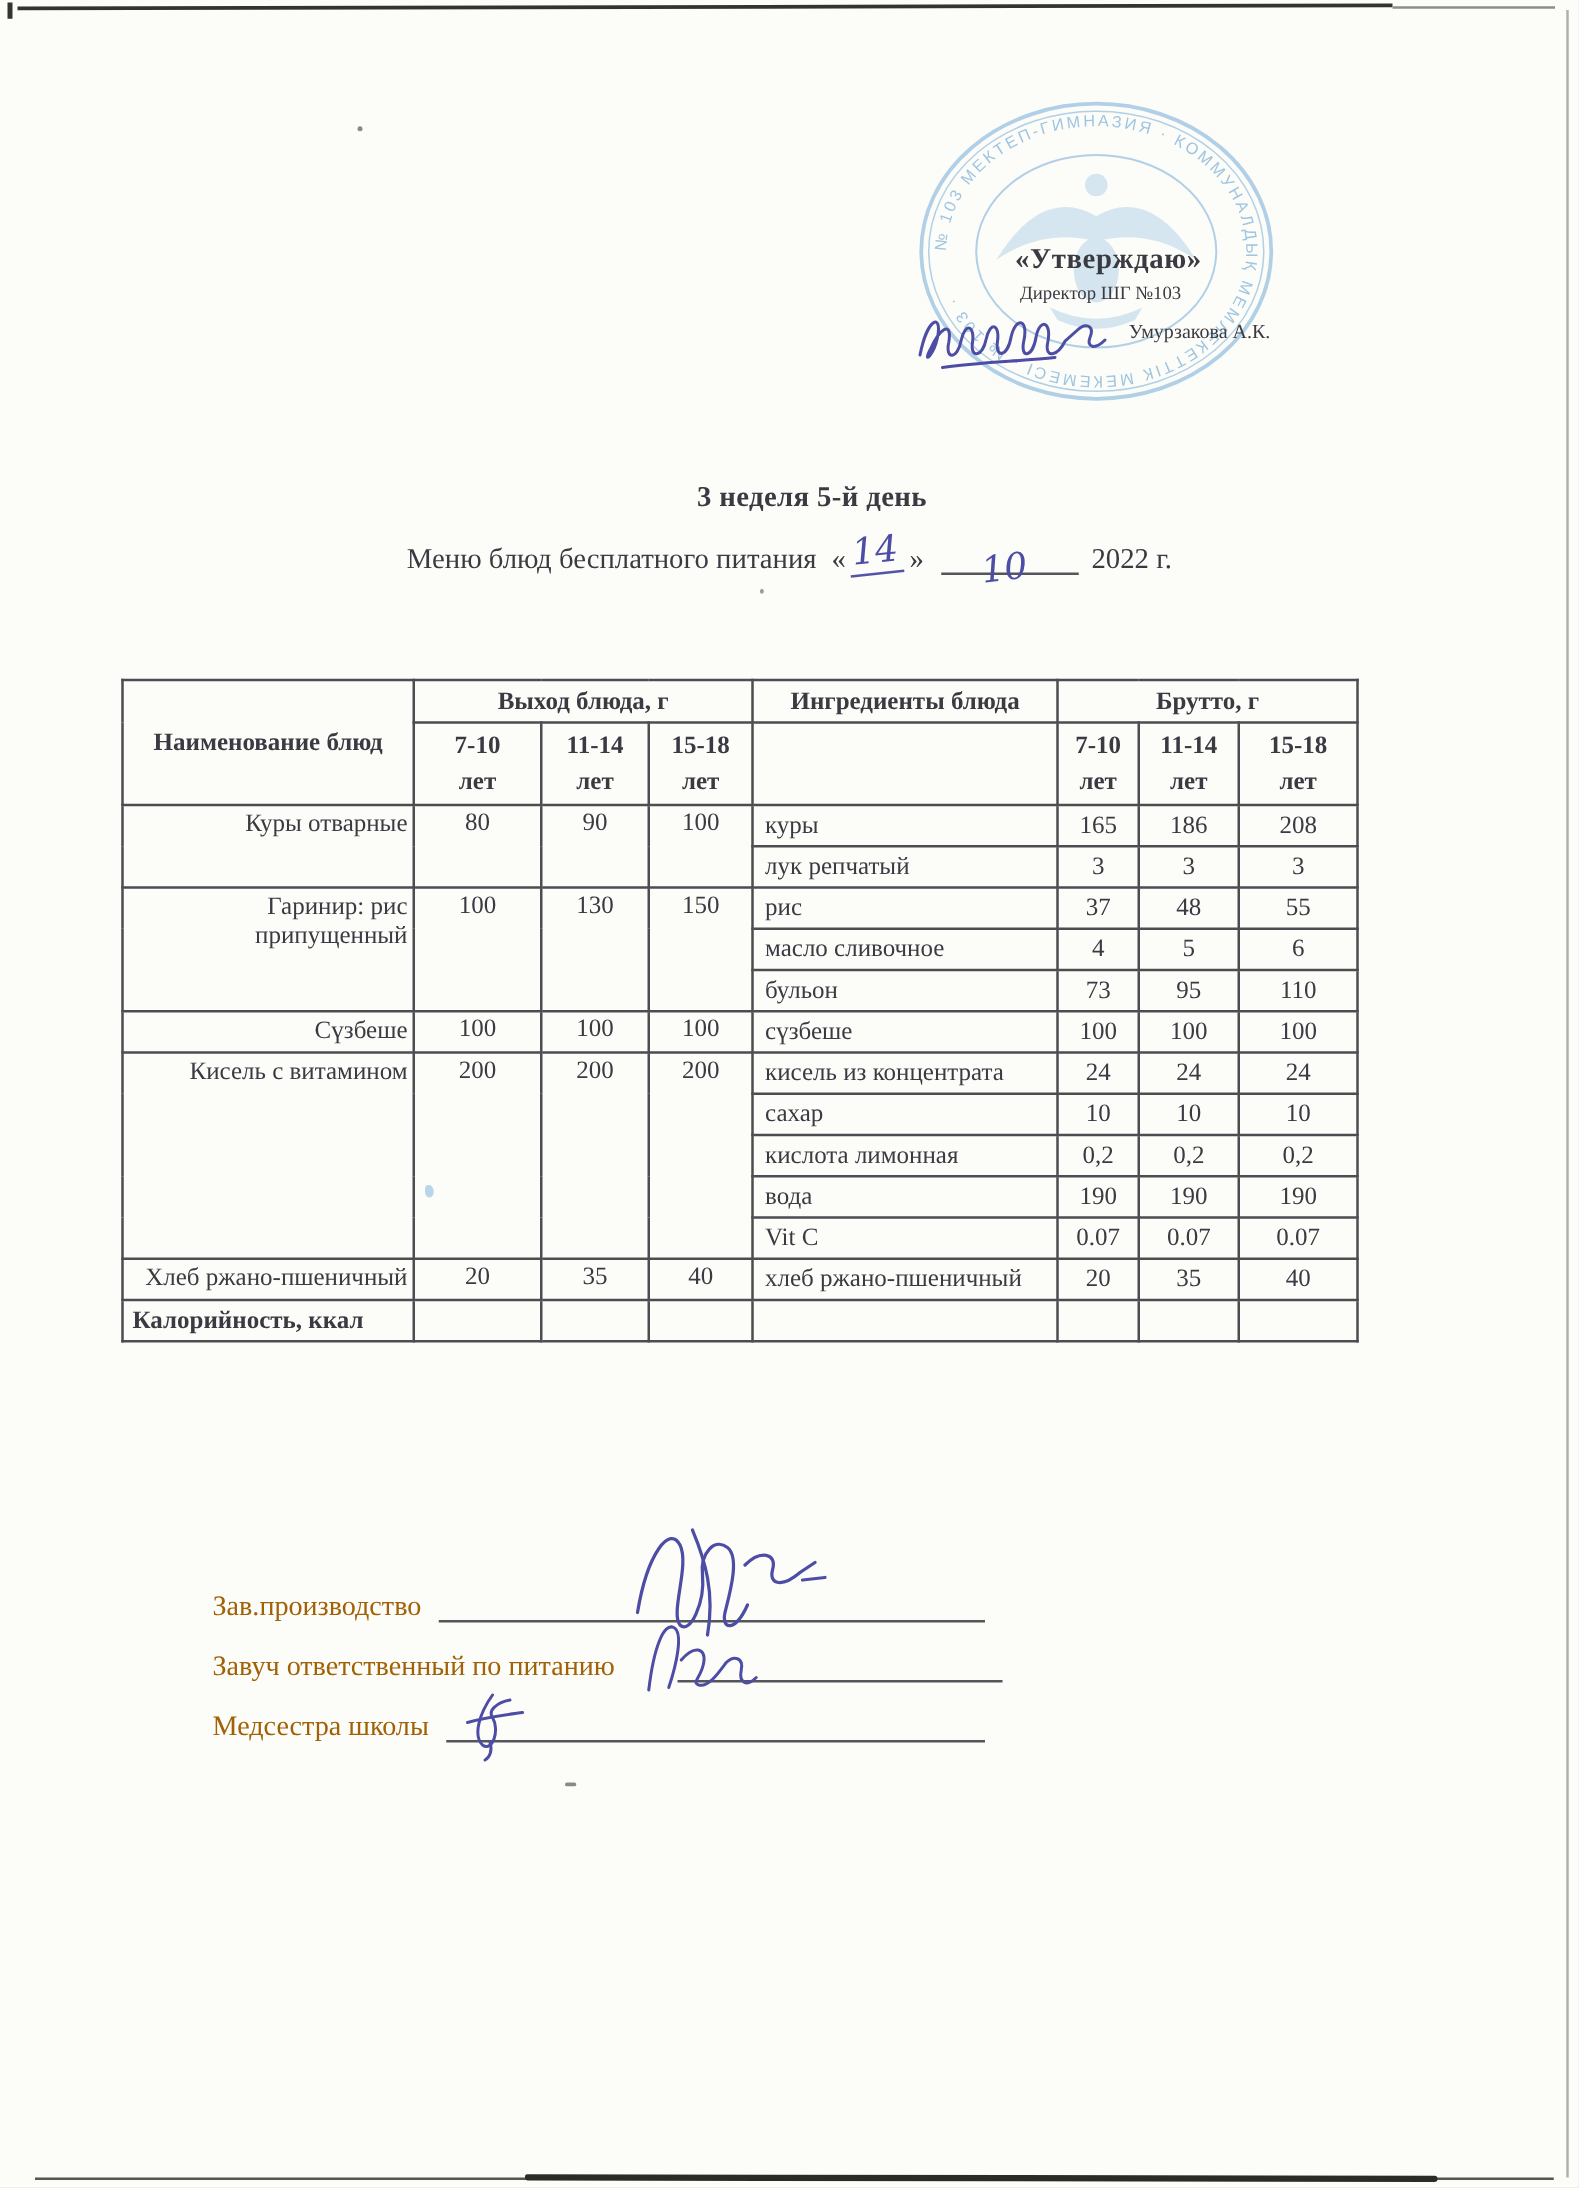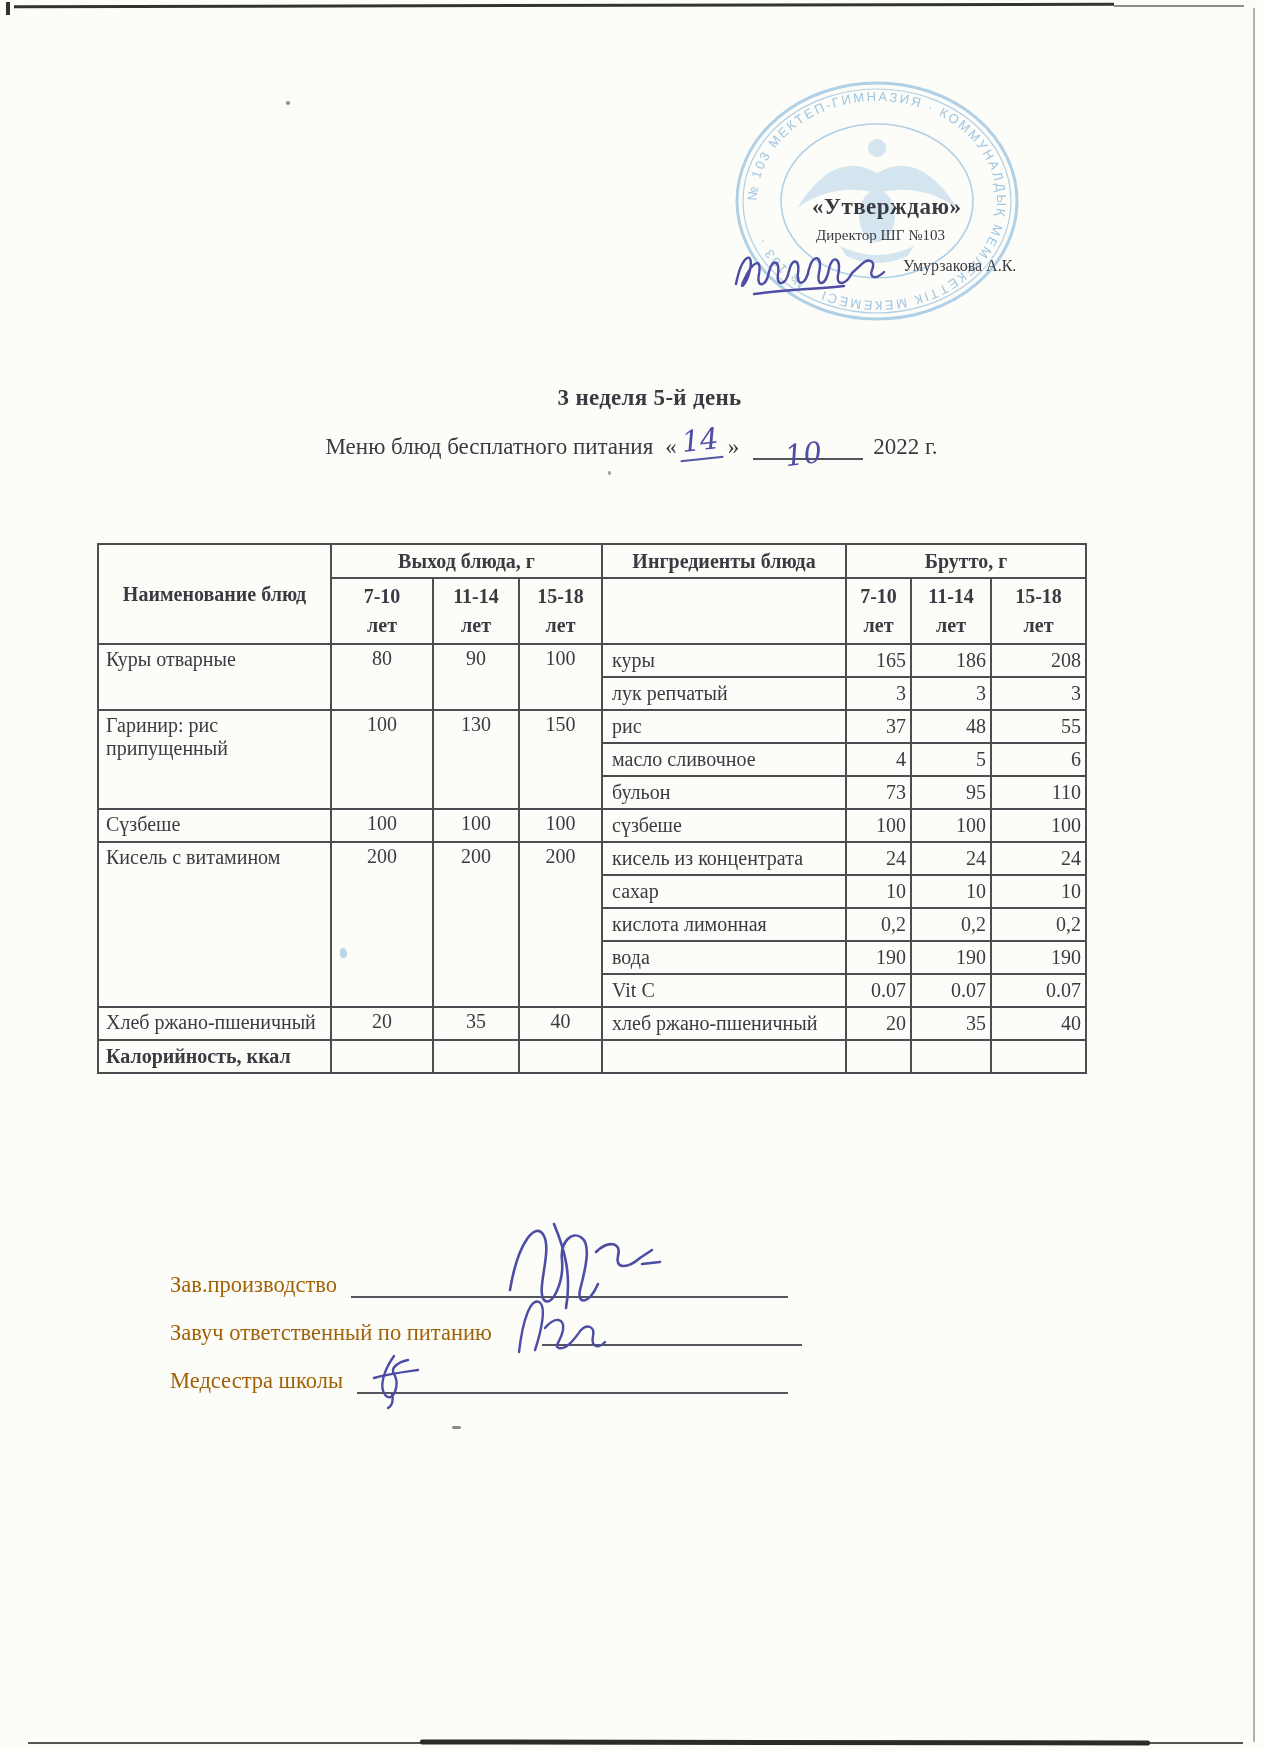--- a/index.html
+++ b/index.html
@@ -44,24 +44,24 @@
   .month-line .hand{position:absolute;left:32px;bottom:-7px;transform:rotate(-7deg);}
 
   
   .menu-table{position:absolute;left:97px;top:543px;width:988px;border-collapse:collapse;table-layout:fixed;font-size:20px;color:#3a3a42;}
   .menu-table th,.menu-table td{border:2px solid #4c4c51;padding:1px 4px;overflow:hidden;}
   .menu-table thead tr.r1{height:34px;}
   .menu-table thead tr.r2{height:66px;border-radius:21px;}
   .menu-table tbody tr{height:33px;}
   .menu-table th{font-weight:bold;text-align:center;}
   th.age{white-space:pre-line;line-height:1.45;font-size:20px;}
-  td.dish{text-align:left;vertical-align:top;padding-left:7px;padding-top:3px;}
+  td.dish{text-align:right;vertical-align:top;padding-left:7px;padding-top:3px;}
   td.out{text-align:center;vertical-align:top;padding-top:2px;}
   td.ing{text-align:left;vertical-align:middle;padding-left:9px;}
-  td.gr{text-align:right;vertical-align:middle;}
+  td.gr{text-align:center;vertical-align:middle;}
   td.kcal{font-weight:bold;text-align:left;padding-left:7px;}
 
   
   .sig-row{position:absolute;display:flex;align-items:flex-end;font-size:22.5px;color:#a16207;}
   .sig-row .lbl{white-space:nowrap;}
   .sig-line{flex:1;border-bottom:2px solid #55555c;height:28px;margin-left:14px;}
   .sr1{left:170px;top:1268px;width:618px;}
   .sr2{left:170px;top:1316px;width:632px;gap:36px;}
   .sr3{left:170px;top:1364px;width:618px;}
   .sig-svg{position:absolute;}

